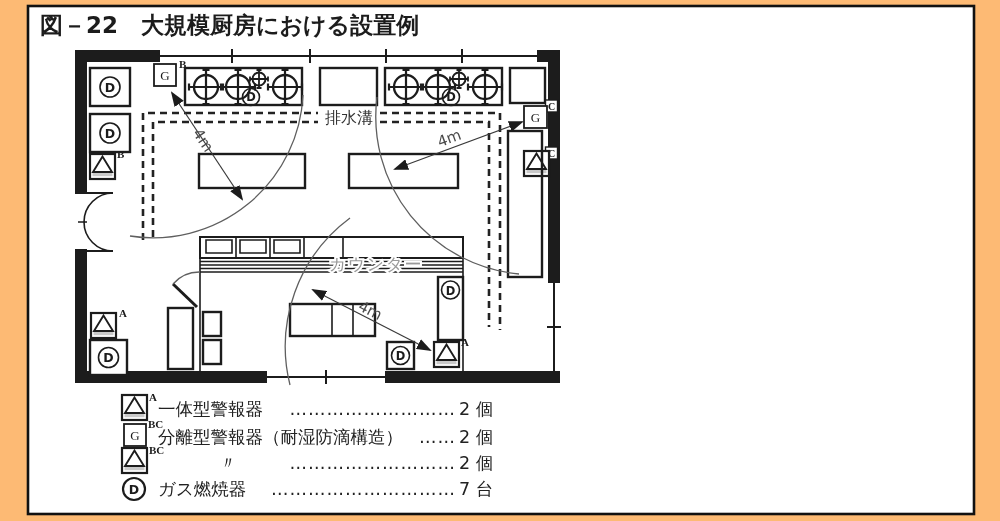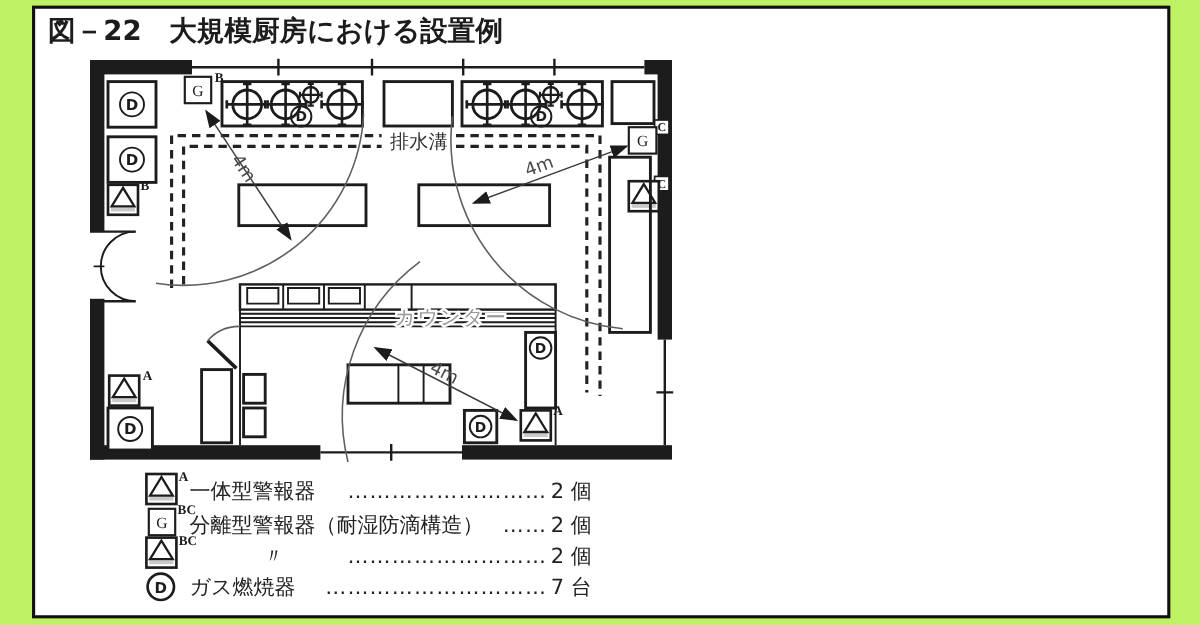--- a/index.html
+++ b/index.html
@@ -1,16 +1,16 @@
 <!DOCTYPE html>
 <html><head>
 <meta charset="utf-8">
 <style>
   html,body{margin:0;padding:0;background:#ffffff;}
-  .stage{position:relative;width:1000px;height:521px;background:#bef264;overflow:hidden;}
+  .stage{position:relative;width:1000px;height:521px;background:#fdba74;overflow:hidden;}
   svg{display:block;}
   svg text{font-family:"DejaVu Sans","Liberation Sans",sans-serif;fill:#1c1c1c;}
   .wall{fill:#1c1c1c;stroke:none;}
   .ln{stroke:#1c1c1c;fill:none;}
   .box{stroke:#1c1c1c;fill:#ffffff;stroke-width:2.4;}
   .boxn{stroke:#1c1c1c;fill:none;stroke-width:2.4;}
   .thin{stroke:#1c1c1c;fill:none;stroke-width:1.6;}
   .dash{stroke:#222222;fill:none;stroke-width:2.6;stroke-dasharray:7 5;}
   .guide{stroke:#5f5f5f;fill:none;stroke-width:1.3;}
   .meas{stroke:#3a3a3a;fill:none;stroke-width:1.2;}

